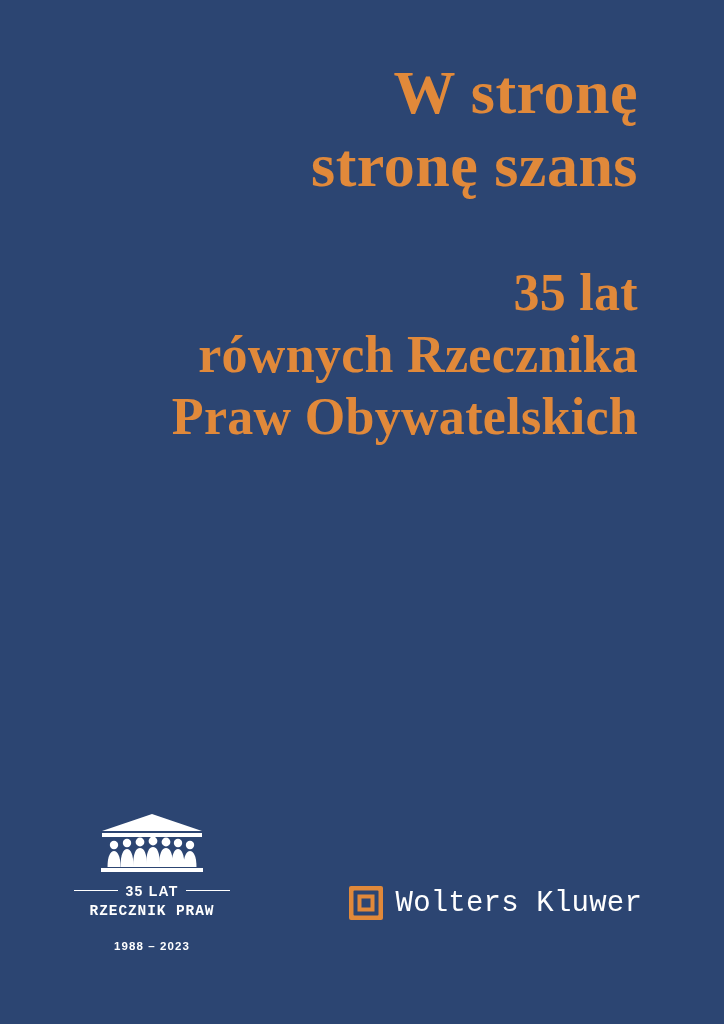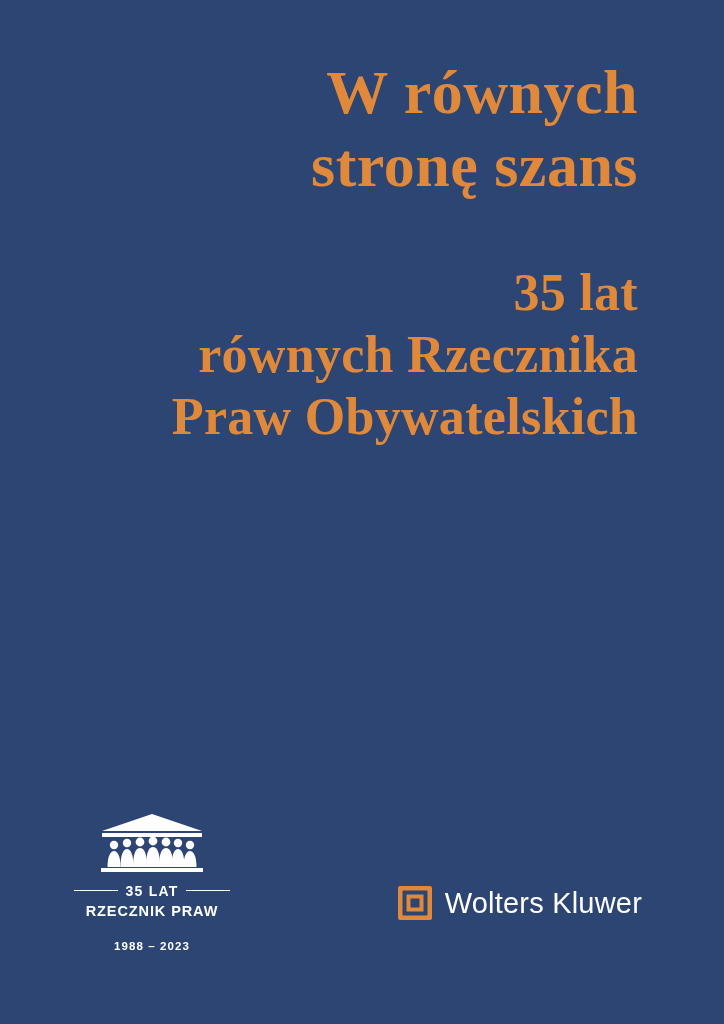--- a/index.html
+++ b/index.html
@@ -81,21 +81,21 @@
   .rpo-years::before,
   .rpo-years::after {
     content: "";
     flex: 1 1 auto;
     height: 1px;
     background: #ffffff;
     display: block;
     max-width: 44px;
   }
   .rpo-name {
-    font-family: Liberation Sans, sans-serif;
+    font-family: Liberation Mono, monospace;
     font-weight: 700;
     font-size: 14.5px;
     line-height: 1.26;
     letter-spacing: 0.9px;
     color: #ffffff;
     margin-top: 3px;
   }
   .rpo-dates {
     font-family: "Liberation Sans", sans-serif;
     font-weight: 700;
@@ -113,35 +113,35 @@
     align-items: center;
     gap: 13px;
   }
   .wk-mark {
     width: 34px;
     height: 34px;
     position: relative;
     display: block;
   }
   .wk-text {
-    font-family: Liberation Sans, sans-serif;
+    font-family: Liberation Mono, monospace;
     font-size: 29px;
     font-weight: 400;
     color: #ffffff;
     letter-spacing: 0.2px;
     white-space: nowrap;
   }
 </style>
 </head>
 <body>
 
 <div class="cover">
 
   <div class="title-block">
-    <div class="title-line">W równych</div>
+    <div class="title-line">W stronę</div>
     <div class="title-line">stronę szans</div>
   </div>
 
   <div class="subtitle-block">
     <div class="subtitle-line">35 lat</div>
     <div class="subtitle-line">równych Rzecznika</div>
     <div class="subtitle-line">Praw Obywatelskich</div>
   </div>
 
   <div class="rpo-logo">

